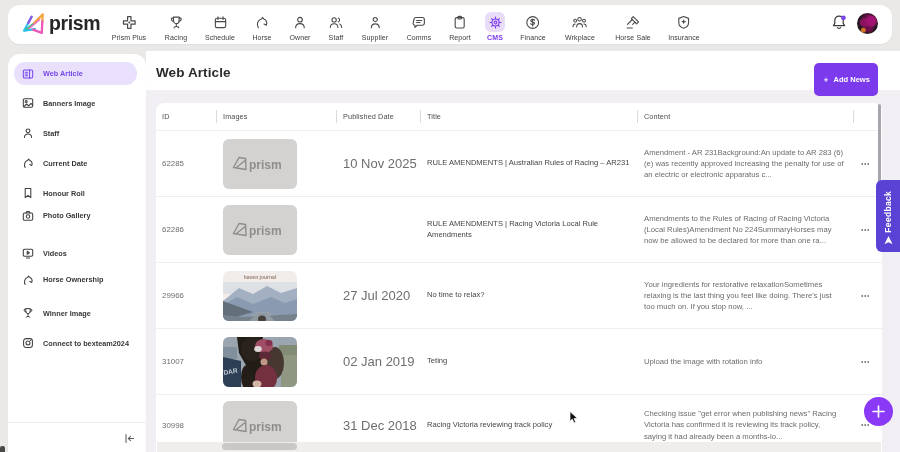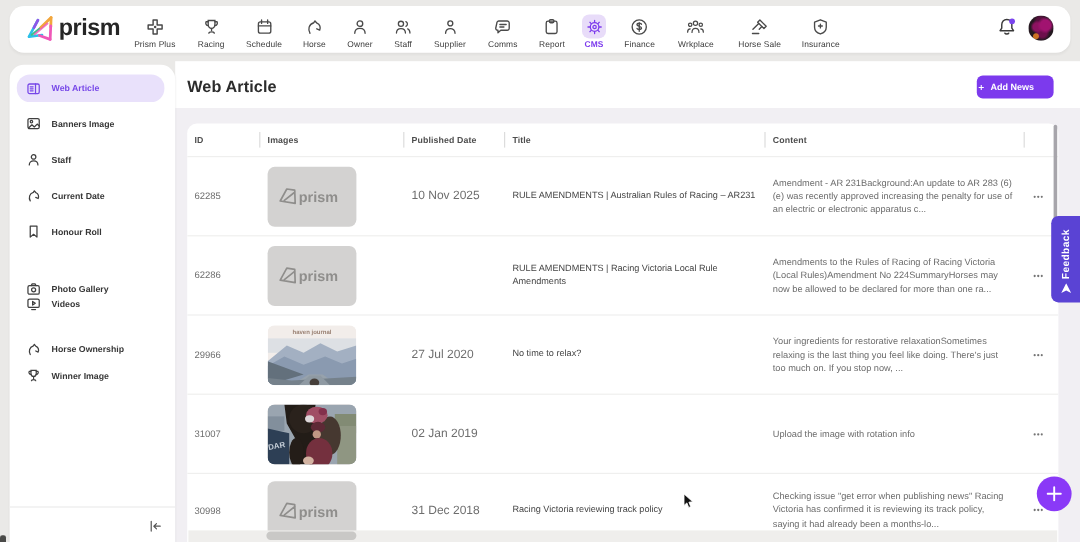--- a/index.html
+++ b/index.html
@@ -7,39 +7,39 @@
 body{font-family:"Liberation Sans",sans-serif;background:#eae9e7}
 .abs{position:absolute}
 #stage{position:relative;width:900px;height:452px;overflow:hidden}
 .navitem{position:absolute;top:7.5px;display:flex;flex-direction:column;align-items:center;transform:translateX(-50%)}
 .navitem .icw{height:19px;display:flex;align-items:center;justify-content:center}
 .navitem .lbl{font-size:7px;color:#3b3b3b;margin-top:2px;white-space:nowrap;letter-spacing:.1px}
 .navitem svg{display:block}
 .sideitem{position:absolute;left:14px;height:23px;display:flex;align-items:center}
 .sideitem .lbl{font-size:7.3px;font-weight:bold;color:#373737;margin-left:9px;white-space:nowrap}
 .sideitem svg{margin-left:7px}
-.hdr{position:absolute;top:0;height:27px;display:flex;align-items:center;font-size:7.3px;font-weight:bold;color:#4e4e4e;letter-spacing:.1px}
+.hdr{position:absolute;top:0;height:27px;display:flex;align-items:center;font-size:7.3px;font-weight:normal;color:#4e4e4e;letter-spacing:.1px}
 .vsep{position:absolute;top:7px;height:13px;width:1px;background:#dcdcdc}
 .row{position:absolute;left:0;width:726px;height:66px;border-top:1px solid #efefee}
 .rid{position:absolute;left:6px;top:0;height:100%;display:flex;align-items:center;font-size:7.9px;color:#6e6e6e}
-.rdate{position:absolute;left:187px;top:0;height:100%;display:flex;align-items:center;font-size:10px;color:#6e6e6e}
+.rdate{position:absolute;left:187px;top:0;height:100%;display:flex;align-items:center;font-size:13px;color:#6e6e6e}
 .rtitle{position:absolute;left:271px;top:0;height:100%;display:flex;align-items:center;font-size:7.6px;color:#454545;line-height:10.8px;width:208px}
 .rcontent{position:absolute;left:488px;top:0;height:100%;display:flex;align-items:center;font-size:7.7px;color:#6b6b6b;line-height:11.3px;width:216px}
 .rdots{position:absolute;left:705px;top:0;height:100%;display:flex;align-items:center}
 .thumb{position:absolute;left:67px;top:8px;width:74px;height:50px;border-radius:6px;overflow:hidden;background:#d3d2d1;display:flex;align-items:center;justify-content:center}
 </style>
 </head>
 <body>
 <div id="stage">
 
   <div class="abs" style="left:146px;top:90px;width:754px;height:362px;background:#f1eff3"></div>
 
   <div class="abs" style="left:146px;top:51px;width:754px;height:39px;background:#ffffff"></div>
   <div class="abs" style="left:156px;top:65px;font-size:13.5px;font-weight:bold;color:#2c2c2c;letter-spacing:.1px">Web Article</div>
-  <div class="abs" style="left:814px;top:63px;width:64px;height:19px;background:#7c3aed;border-radius:5px;display:flex;align-items:center;">
+  <div class="abs" style="left:814px;top:63px;width:64px;height:33px;background:#7c3aed;border-radius:5px;display:flex;align-items:center;justify-content:center">
     <span style="color:#fff;font-size:7.5px;font-weight:bold">＋&nbsp; Add News</span>
   </div>
 
   <div class="abs" id="topnav" style="left:8px;top:5px;width:884px;height:39px;background:#fff;border-radius:12px;box-shadow:0 1px 2px rgba(0,0,0,.04)">
 
     <svg class="abs" style="left:14px;top:7px" width="24" height="25" viewBox="0 0 24 25">
       <g fill="none" stroke-linecap="round" stroke-linejoin="round">
         <path d="M2.2,18.6 L9.6,4.8" stroke="#2cc0e8" stroke-width="2.2"></path>
         <path d="M9.6,4.8 L6.3,11" stroke="#8f57e8" stroke-width="2.3"></path>
         <path d="M2.2,18.6 L13,17.2" stroke="#2cc0e8" stroke-width="2.2"></path>
@@ -271,58 +271,68 @@
           </g>
         </svg>
       <span class="lbl">Current Date</span>
     </div>
     <div class="sideitem" style="top:127.5px">
       <svg style="margin-left:0" width="12" height="12" viewBox="0 0 12 12">
           <path d="M3.2,1.4 h5.6 v9.2 l-2.8-2.3 -2.8,2.3 z" fill="none" stroke="#3f3f3f" stroke-width="1.05" stroke-linejoin="round"></path>
         </svg>
       <span class="lbl">Honour Roll</span>
     </div>
-    <div class="sideitem" style="top:175px">
+    <div class="sideitem" style="top:150px">
       <svg style="margin-left:0" width="12" height="12" viewBox="0 0 12 12">
           <g fill="none" stroke="#3f3f3f" stroke-width="1.05" stroke-linecap="round" stroke-linejoin="round">
             <rect x="1.3" y="3" width="9.4" height="7.2" rx="1.3"></rect>
             <path d="M4,3 l.8-1.4 h2.4 l.8,1.4"></path>
             <circle cx="6" cy="6.5" r="1.7"></circle>
           </g>
         </svg>
       <span class="lbl">Photo Gallery</span>
     </div>
     <div class="sideitem" style="top:187.5px">
       <svg style="margin-left:0" width="12" height="12" viewBox="0 0 12 12">
           <g fill="none" stroke="#3f3f3f" stroke-width="1.05" stroke-linecap="round" stroke-linejoin="round">
             <rect x="1.3" y="2.2" width="9.4" height="7" rx="1.3"></rect>
             <path d="M5.2,4.2 l2.2,1.5 -2.2,1.5 z"></path>
             <path d="M4.4,11 h3.2"></path>
           </g>
         </svg>
       <span class="lbl">Videos</span>
     </div>
-    <div class="sideitem" style="top:225px">
+    <div class="sideitem" style="top:214px">
       <svg style="margin-left:0" width="12" height="12" viewBox="0 0 12 12">
           <g fill="none" stroke="#3f3f3f" stroke-width="1.05" stroke-linecap="round" stroke-linejoin="round">
             <path d="M3.2,10.4 C1.8,8 2.4,4.2 5.8,3.3 l.8-1.3 1.4,1.6 c2,.8 2.6,3 1.8,4.8 l-2-.9"></path>
           </g>
         </svg>
       <span class="lbl">Horse Ownership</span>
     </div>
     <div class="sideitem" style="top:247.5px">
       <svg style="margin-left:0" width="12" height="12" viewBox="0 0 12 12">
           <g fill="none" stroke="#3f3f3f" stroke-width="1" stroke-linecap="round">
             <path d="M3.8,1.6 h4.4 v2.6 a2.2,2.5 0 0 1 -4.4,0 z"></path>
             <path d="M3.8,2.4 H2.4 a1.6,1.6 0 0 0 1.5,2.5 M8.2,2.4 h1.4 a1.6,1.6 0 0 1 -1.5,2.5"></path>
             <path d="M6,6.8 v1.6"></path>
             <path d="M4.2,10.2 c0-1.2 3.6-1.2 3.6,0"></path>
           </g>
         </svg>
       <span class="lbl">Winner Image</span>
+    </div>
+    <div class="sideitem" style="top:277.5px">
+      <svg style="margin-left:0" width="12" height="12" viewBox="0 0 12 12">
+          <g fill="none" stroke="#3f3f3f" stroke-width="1.05" stroke-linecap="round">
+            <rect x="1.6" y="1.6" width="8.8" height="8.8" rx="2.4"></rect>
+            <circle cx="6" cy="6" r="2"></circle>
+            <circle cx="8.6" cy="3.4" r="0.55" fill="#3f3f3f" stroke="none"></circle>
+          </g>
+        </svg>
+      <span class="lbl">Connect to bexteam2024</span>
     </div>
 
     <div class="abs" style="left:0;top:368px;width:138px;height:1px;background:#ececec"></div>
     <svg class="abs" style="left:116px;top:379px" width="11" height="11" viewBox="0 0 12 12">
         <g fill="none" stroke="#555" stroke-width="1.1" stroke-linecap="round" stroke-linejoin="round">
           <path d="M2.2,1.6 v8.8 M10.4,6 H4.6 M7,3.6 L4.6,6 L7,8.4"></path>
         </g>
       </svg>
   </div>
 
@@ -435,20 +445,21 @@
           <ellipse cx="35" cy="12" rx="3.8" ry="3" fill="#ded8da"></ellipse>
           <ellipse cx="46" cy="6" rx="3.5" ry="3" fill="#83304c"></ellipse>
           <ellipse cx="42" cy="19" rx="6" ry="4.5" fill="#5e2936"></ellipse>
           <ellipse cx="41" cy="25" rx="3.5" ry="3.5" fill="#bf9784"></ellipse>
           <ellipse cx="43" cy="41" rx="11" ry="13" fill="#74303e"></ellipse>
           <ellipse cx="34" cy="47" rx="4.5" ry="3.5" fill="#d3b3a2"></ellipse>
           <ellipse cx="24" cy="40" rx="6" ry="12" fill="#241d18"></ellipse>
         </svg>
       </div>
       <div class="rdate">02 Jan 2019</div>
+      <div class="rtitle">Teting</div>
       <div class="rcontent">Upload the image with rotation info</div>
       <div class="rdots">
           <svg width="8" height="4" viewBox="0 0 8 4">
             <circle cx="1.2" cy="2" r="0.95" fill="#757575"></circle>
             <circle cx="4.2" cy="2" r="0.95" fill="#757575"></circle>
             <circle cx="7.2" cy="2" r="0.95" fill="#757575"></circle>
           </svg>
         </div>
     </div>
 

